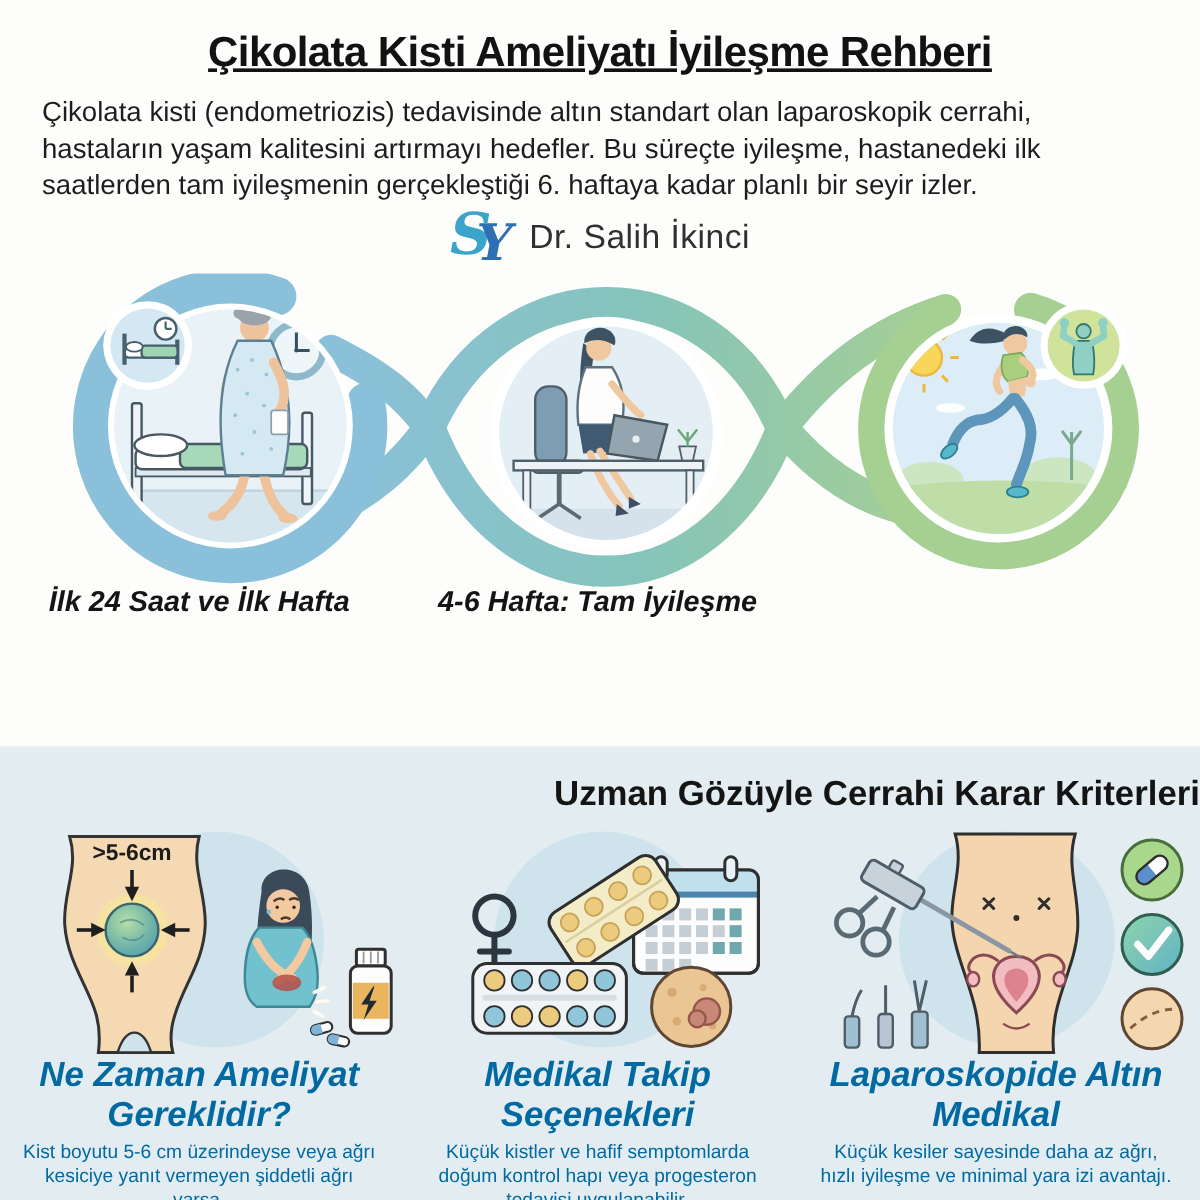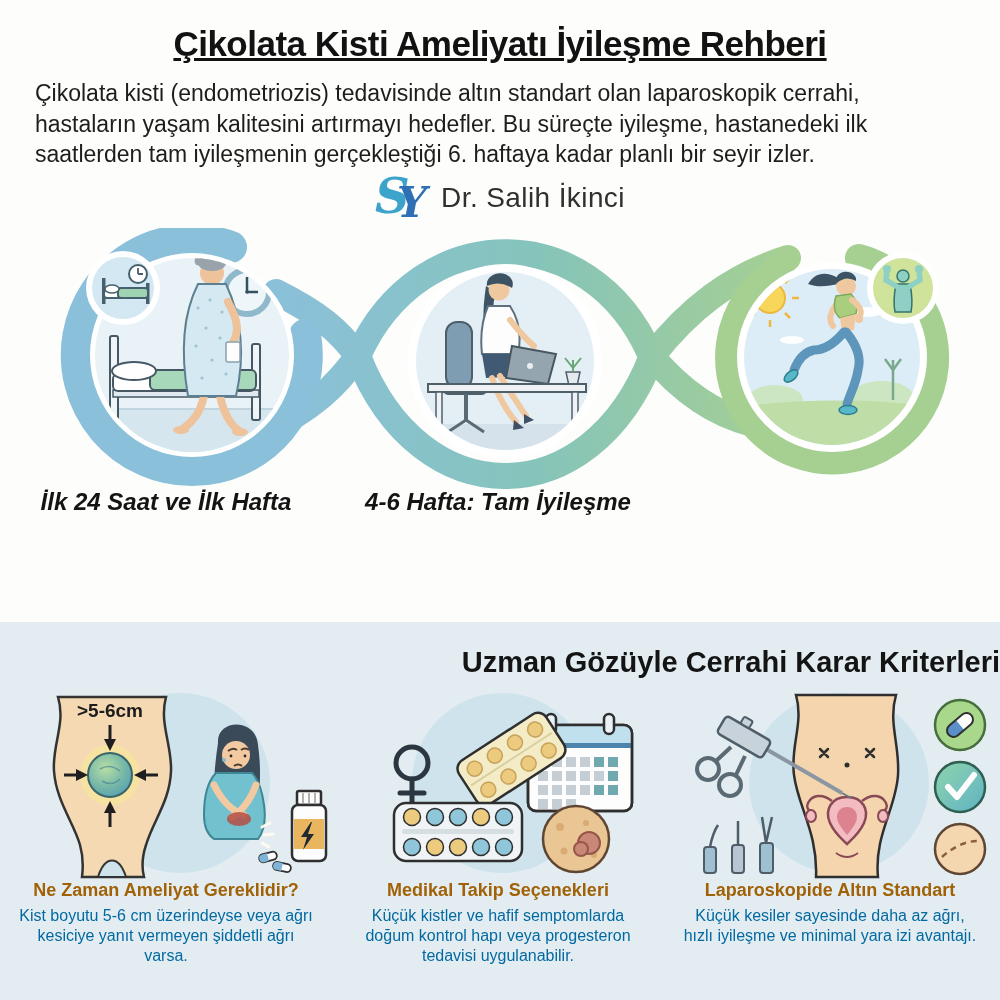--- a/index.html
+++ b/index.html
@@ -43,21 +43,21 @@
   
   .section2{
     position:absolute;top:622px;left:0;width:1000px;height:378px;
     background:#e3edf1;z-index:2;
   }
   .section2 h2{margin:24px 0 0;text-align:right;font-size:29px;font-weight:700;color:#141414;}
   .crit-illos{display:flex;justify-content:flex-end;margin-top:6px;}
   .crit-illos svg{margin:0 6px;}
   .crit-texts{display:flex;margin-top:0;}
   .crit{width:318px;margin:0 7px;text-align:center;}
-  .crit h3{margin:0;font-size:18px;font-weight:700;color:#a16207;}
+  .crit h3{margin:0;font-size:29px;font-weight:700;color:#0369a1;font-style:italic;}
   .crit p{margin:5px auto 0;width:300px;font-size:16px;line-height:1.26;color:#0369a1;}
   svg text{font-family:"Liberation Sans",sans-serif;}
 </style>
 </head>
 <body>
 
 <div class="page">
 
   <h1 class="main-title">Çikolata Kisti Ameliyatı İyileşme Rehberi</h1>
   <p class="intro">Çikolata kisti (endometriozis) tedavisinde altın standart olan laparoskopik cerrahi, hastaların yaşam kalitesini artırmayı hedefler. Bu süreçte iyileşme, hastanedeki ilk saatlerden tam iyileşmenin gerçekleştiği 6. haftaya kadar planlı bir seyir izler.</p>
@@ -464,19 +464,19 @@
     <div class="crit-texts">
       <div class="crit">
         <h3>Ne Zaman Ameliyat Gereklidir?</h3>
         <p>Kist boyutu 5-6 cm üzerindeyse veya ağrı kesiciye yanıt vermeyen şiddetli ağrı varsa.</p>
       </div>
       <div class="crit">
         <h3>Medikal Takip Seçenekleri</h3>
         <p>Küçük kistler ve hafif semptomlarda doğum kontrol hapı veya progesteron tedavisi uygulanabilir.</p>
       </div>
       <div class="crit">
-        <h3>Laparoskopide Altın Standart</h3>
+        <h3>Laparoskopide Altın Medikal</h3>
         <p>Küçük kesiler sayesinde daha az ağrı, hızlı iyileşme ve minimal yara izi avantajı.</p>
       </div>
     </div>
   </div>
 
 </div>
 
 </body></html>

